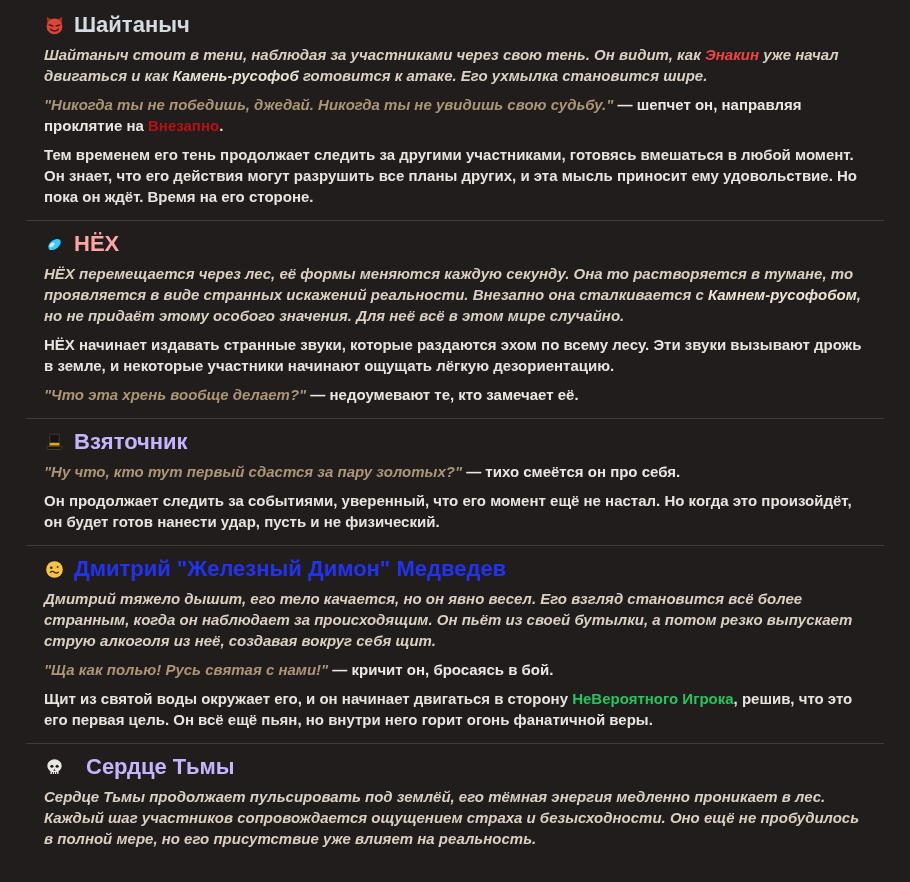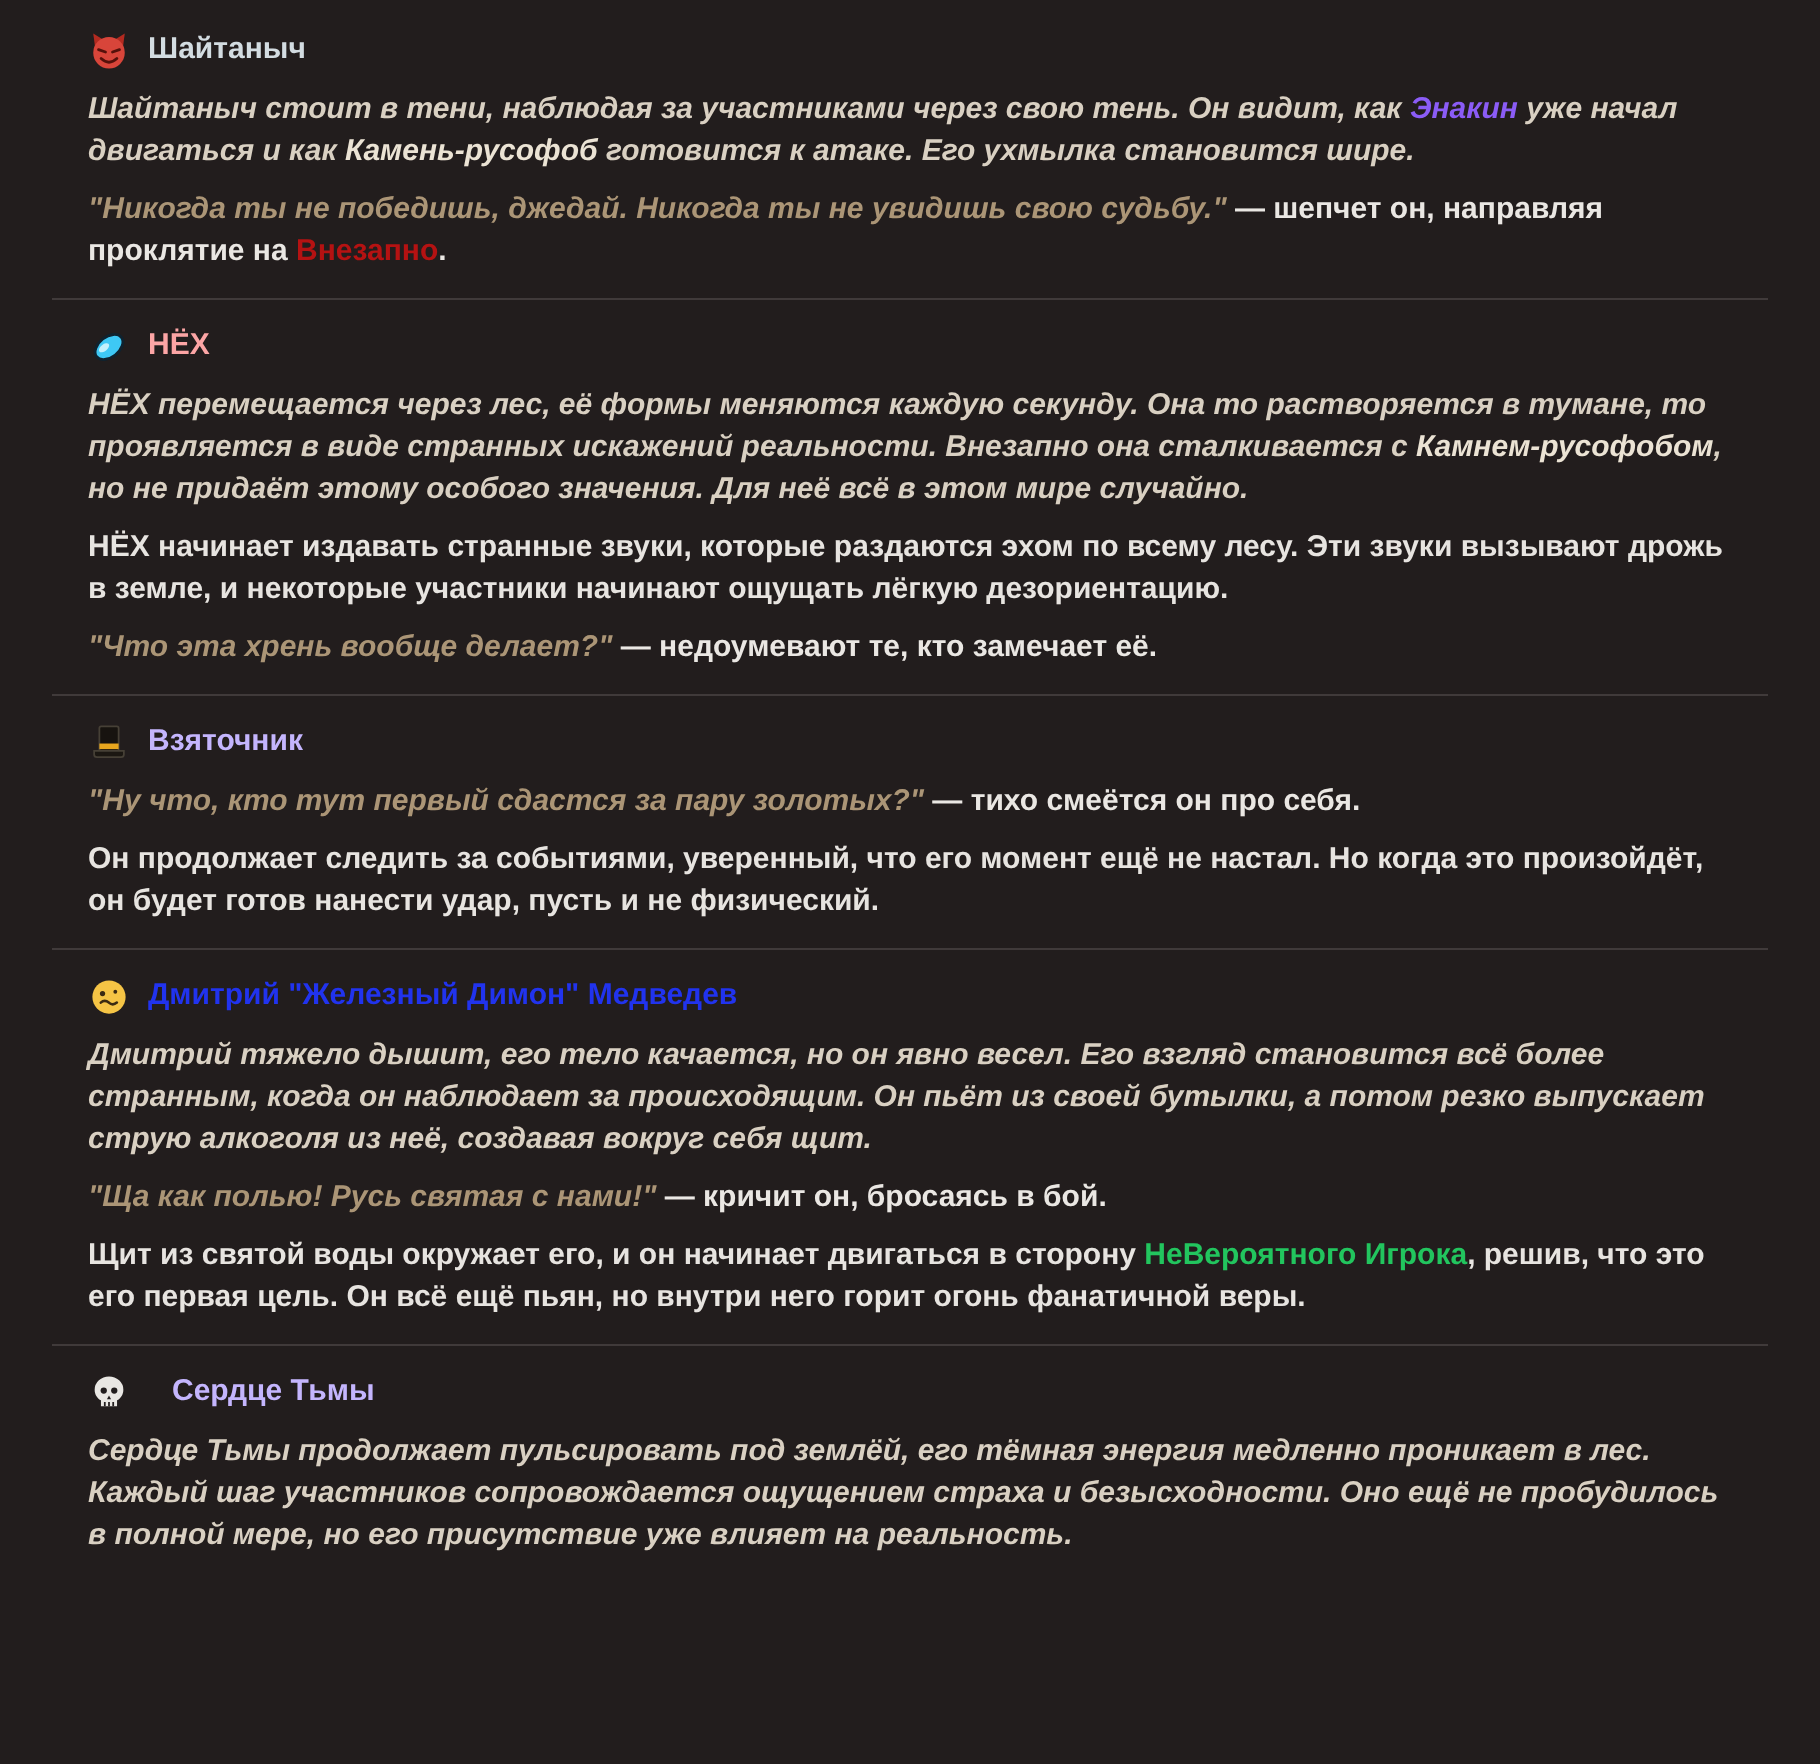--- a/index.html
+++ b/index.html
@@ -14,21 +14,21 @@
   .content {
     padding: 2px 26px 0 26px;
     box-sizing: border-box;
     width: 910px;
   }
   .sec-header {
     display: flex;
     align-items: center;
     gap: 9px;
     margin: 12px 18px 0 18px;
-    font-size: 15px;
+    font-size: 22px;
     font-weight: 700;
     line-height: 22px;
   }
   .icon {
     width: 21px;
     height: 21px;
     display: inline-flex;
     flex: 0 0 auto;
   }
   .icon svg { width: 100%; height: 100%; }
@@ -79,22 +79,23 @@
             <path d="M3 2 L9.5 6 L4 9.5 Z" fill="#b32a20"></path>
             <path d="M21 2 L14.5 6 L20 9.5 Z" fill="#b32a20"></path>
             <circle cx="12" cy="13" r="9" fill="#d8453a"></circle>
             <path d="M6 11.2 l4 1.4" stroke="#55110b" stroke-width="1.6" stroke-linecap="round"></path>
             <path d="M18 11.2 l-4 1.4" stroke="#55110b" stroke-width="1.6" stroke-linecap="round"></path>
             <path d="M7.5 16.3 q4.5 4.2 9 0" stroke="#55110b" stroke-width="1.6" fill="none" stroke-linecap="round"></path>
           </svg>
         </span>
       <span class="title" style="color: rgb(211, 220, 225);">Шайтаныч</span>
     </h3>
-    <p class="para-italic"><span>Шайтаныч стоит в тени, наблюдая за участниками через свою тень. Он видит, как </span><span class="hl-red-italic" style="color: #8b5cf6;">Энакин</span><span> уже начал двигаться и как </span><span class="hl-term">Камень-русофоб</span><span> готовится к атаке. Его ухмылка становится шире.</span></p>
+    <p class="para-italic"><span>Шайтаныч стоит в тени, наблюдая за участниками через свою тень. Он видит, как </span><span class="hl-red-italic" style="color: #ef4444;">Энакин</span><span> уже начал двигаться и как </span><span class="hl-term">Камень-русофоб</span><span> готовится к атаке. Его ухмылка становится шире.</span></p>
     <p class="quote-line"><span class="q" style="color: rgb(171, 149, 118);">"Никогда ты не победишь, джедай. Никогда ты не увидишь свою судьбу."</span><span class="q-rest"> — шепчет он, направляя проклятие на </span><span class="hl-red-bold" style="color: rgb(181, 18, 18);">Внезапно</span><span class="q-rest">.</span></p>
+    <p class="para-regular"><span>Тем временем его тень продолжает следить за другими участниками, готовясь вмешаться в любой момент. Он знает, что его действия могут разрушить все планы других, и эта мысль приносит ему удовольствие. Но пока он ждёт. Время на его стороне.</span></p>
     <hr class="divider">
   </div>
 
   <div class="section">
     <h3 class="sec-header">
       <span class="icon">
           <svg viewBox="0 0 24 24">
             <g transform="rotate(-38 12 12)">
               <ellipse cx="12" cy="12" rx="9" ry="5.8" fill="#3ec8f5" stroke="#10222e" stroke-width="1.6"></ellipse>
               <ellipse cx="9.5" cy="10.6" rx="3.4" ry="1.9" fill="#c2f0fc"></ellipse>

